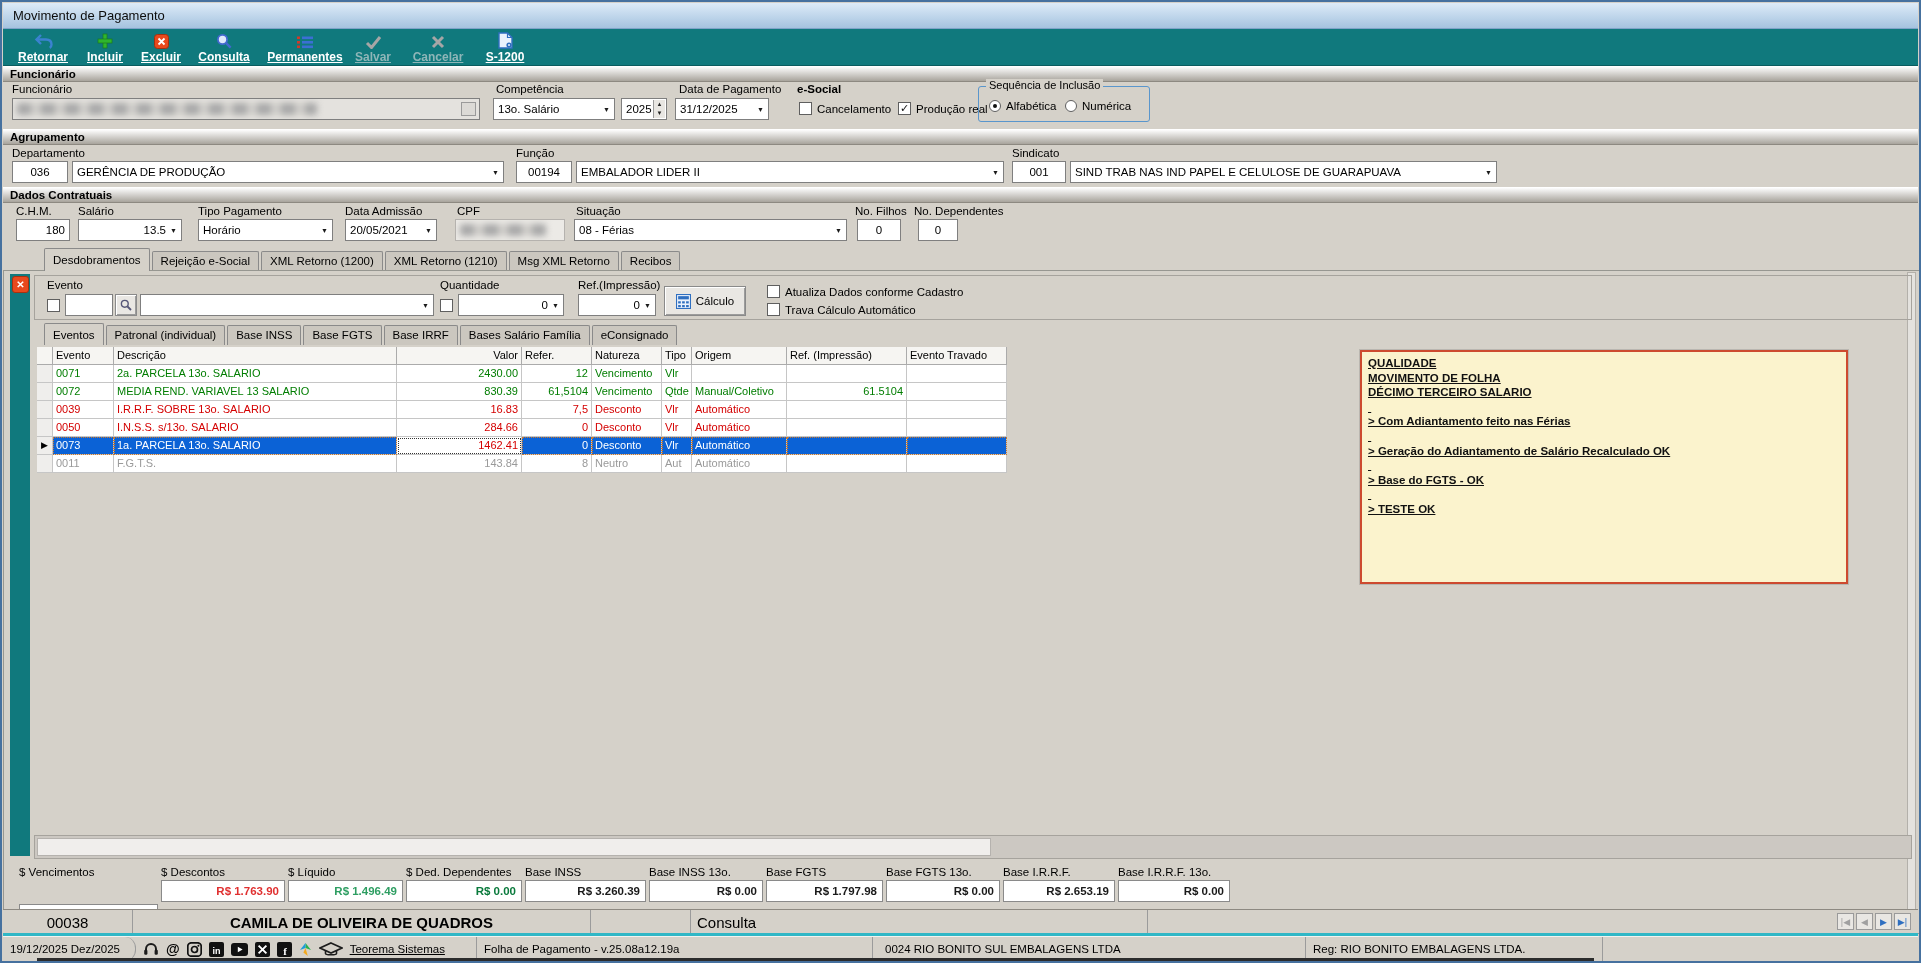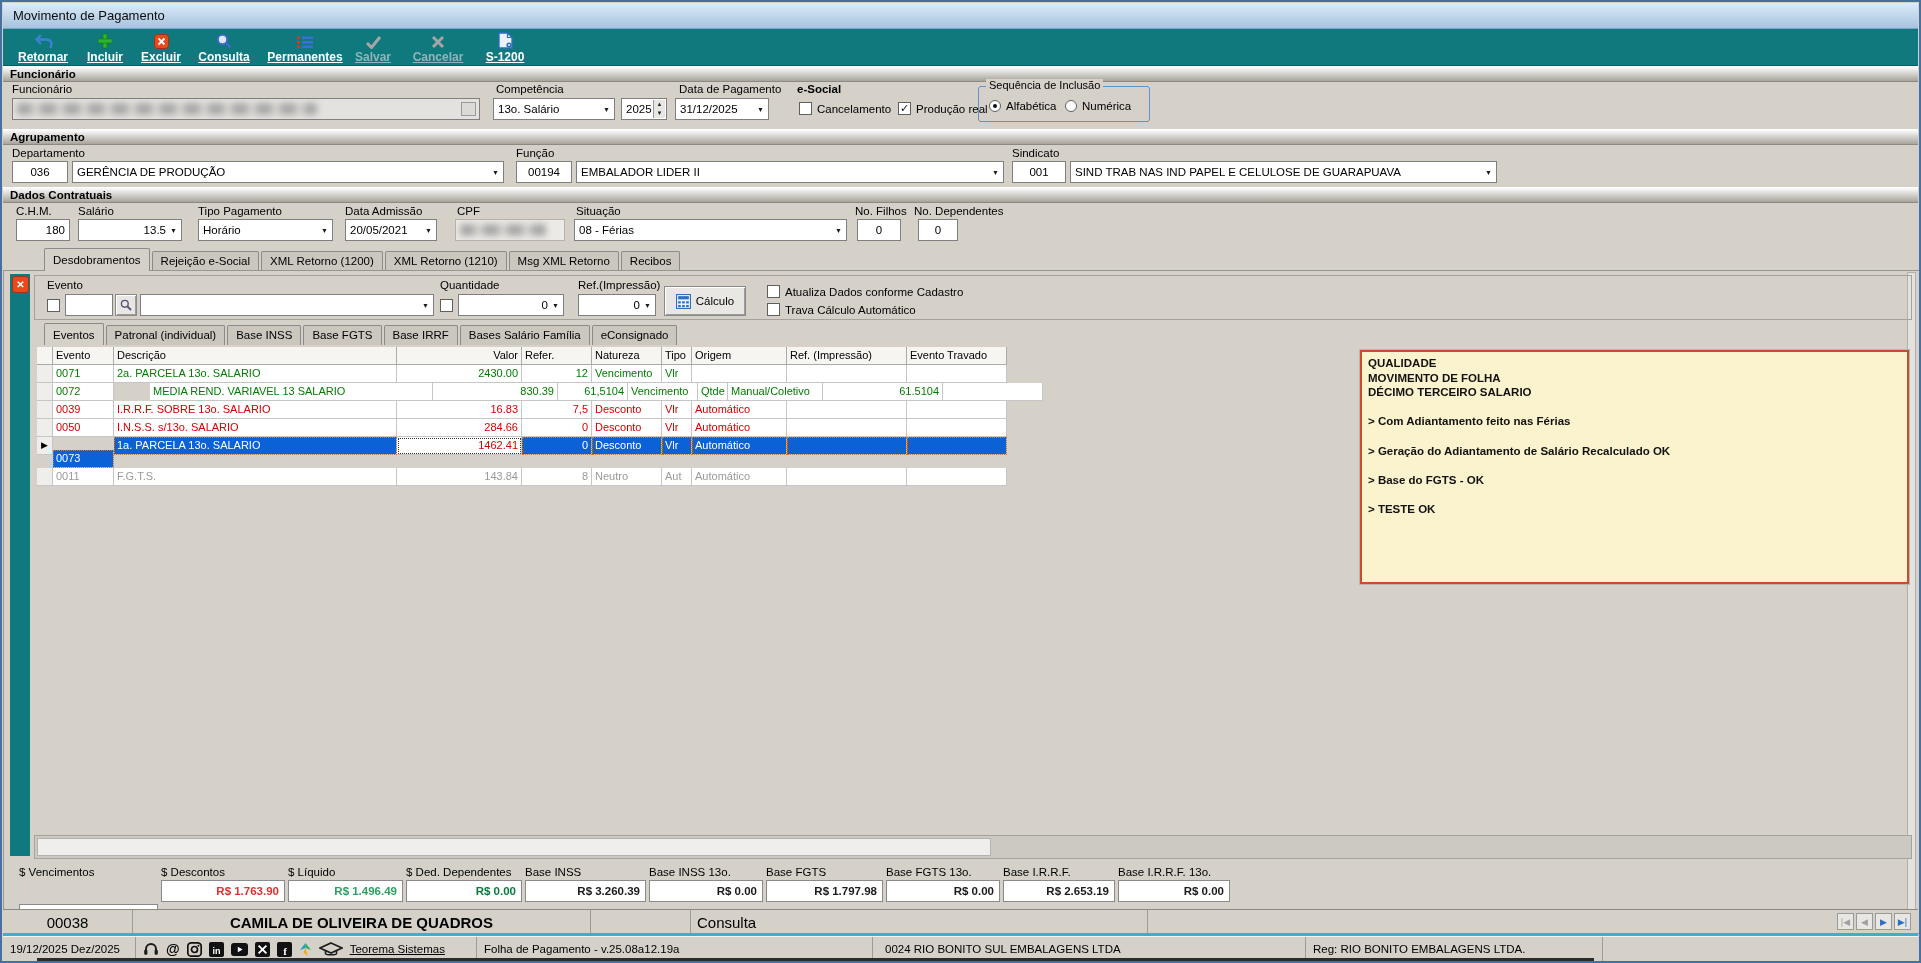--- a/index.html
+++ b/index.html
@@ -78,24 +78,24 @@
            height:18px; line-height:16px; padding:0 3px; overflow:hidden; white-space:nowrap; }
   .grow.hdr .gcell { background:#f6f5f2; border-color:#ababab; color:#000; }
   .gcell.gut { background:#efeeec; padding:0; text-align:center; font-size:9px; color:#000; }
   .gcell.num { text-align:right; }
   .grow.rg .gcell { color:#007d00; } .grow.rr .gcell { color:#d40000; } .grow.rx .gcell { color:#9a9a9a; }
   .grow.sel .gcell { background:#0b62d6; color:#fff; outline:1px dotted #c87830; outline-offset:-1px; }
   .grow.sel .gcell.gut { background:#efeeec; color:#000; outline:none; }
   .grow.sel .gcell.editor { background:#fff; color:#d40000; outline:1px dotted #333; outline-offset:-2px; }
 
   
-  .notes { position:absolute; left:1358px; top:348px; width:549px; height:234px;
+  .notes { position:absolute; left:1358px; top:348px; width:488px; height:234px;
            background:#fbf3cd; border:2px solid #cd4a2f; box-shadow:0 0 0 1px #b9b6b0;
            padding:4px 6px; font-size:11.5px; font-weight:bold; color:#111; line-height:14.6px;
-           overflow:hidden; }
+           overflow:hidden;text-decoration:underline; }
   .vscroll { position:absolute; right:3px; top:270px; width:9px; height:660px;
              background:#e4e2de; border:1px solid #b3b0aa; }
   .hscroll { position:absolute; left:32px; top:833px; width:1878px; height:24px;
              background:#ccc8c2; border:1px solid #a6a39d; }
   .hthumb { position:absolute; left:2px; top:2px; width:954px; height:18px;
             background:#f0eeec; border:1px solid #b5b2ae; }
 
   
   .totals { position:absolute; left:17px; top:864px; display:flex; gap:3px; }
   .tot { display:flex; flex-direction:column; }
@@ -425,21 +425,21 @@
         <div class="gcell num" style="width: 70px;">12</div>
         <div class="gcell" style="width: 70px;">Vencimento</div>
         <div class="gcell" style="width: 30px;">Vlr</div>
         <div class="gcell" style="width: 95px;"></div>
         <div class="gcell num" style="width: 120px;"></div>
         <div class="gcell" style="width: 100px;"></div>
       </div>
       <div class="grow rg">
         <div class="gcell gut" style="width: 16px;"></div>
         <div class="gcell" style="width: 61px;">0072</div>
-        <div class="gcell" style="width: 283px; margin-left: 36px;">MEDIA REND. VARIAVEL 13 SALARIO</div>
+        <div class="gcell" style="width: 283px;">MEDIA REND. VARIAVEL 13 SALARIO</div>
         <div class="gcell num" style="width: 125px;">830.39</div>
         <div class="gcell num" style="width: 70px;">61,5104</div>
         <div class="gcell" style="width: 70px;">Vencimento</div>
         <div class="gcell" style="width: 30px;">Qtde</div>
         <div class="gcell" style="width: 95px;">Manual/Coletivo</div>
         <div class="gcell num" style="width: 120px;">61.5104</div>
         <div class="gcell" style="width: 100px;"></div>
       </div>
       <div class="grow rr">
         <div class="gcell gut" style="width: 16px;"></div>
@@ -460,21 +460,21 @@
         <div class="gcell num" style="width: 125px;">284.66</div>
         <div class="gcell num" style="width: 70px;">0</div>
         <div class="gcell" style="width: 70px;">Desconto</div>
         <div class="gcell" style="width: 30px;">Vlr</div>
         <div class="gcell" style="width: 95px;">Automático</div>
         <div class="gcell num" style="width: 120px;"></div>
         <div class="gcell" style="width: 100px;"></div>
       </div>
       <div class="grow rr sel">
         <div class="gcell gut" style="width: 16px;">▶</div>
-        <div class="gcell" style="width: 61px; margin-top: 13px;">0073</div>
+        <div class="gcell" style="width: 61px;">0073</div>
         <div class="gcell" style="width: 283px;">1a. PARCELA 13o. SALARIO</div>
         <div class="gcell num editor" style="width: 125px;">1462.41</div>
         <div class="gcell num" style="width: 70px;">0</div>
         <div class="gcell" style="width: 70px;">Desconto</div>
         <div class="gcell" style="width: 30px;">Vlr</div>
         <div class="gcell" style="width: 95px;">Automático</div>
         <div class="gcell num" style="width: 120px;"></div>
         <div class="gcell" style="width: 100px;"></div>
       </div>
       <div class="grow rx">
@@ -569,21 +569,21 @@
     <div class="navb on">
         <span>▶</span>
       </div>
     <div class="navb on">
         <span>▶|</span>
       </div>
   </div>
   <div class="tealline"></div>
 
   <div class="statusbar">
-    <div class="spanel" style="left:0;width:133px;">19/12/2025 Dez/2025</div>
+    <div class="spanel" style="left:0;width:133px;border-radius:11px;">19/12/2025 Dez/2025</div>
     <div class="spanel" style="left:133px;width:341px;gap:7px;">
       <span class="sicon">
           <svg width="16" height="14" viewBox="0 0 16 14">
             <path d="M3 10 V7 a5 5 0 0 1 10 0 v3" fill="none" stroke="#1c1c1c" stroke-width="2"></path>
             <rect x="1.2" y="7.8" width="3.2" height="5" rx="1.2" fill="#1c1c1c"></rect>
             <rect x="11.6" y="7.8" width="3.2" height="5" rx="1.2" fill="#1c1c1c"></rect>
           </svg>
         </span>
       <span class="sicon" style="font-size:14px;font-weight:bold;">@</span>
       <span class="sicon">

